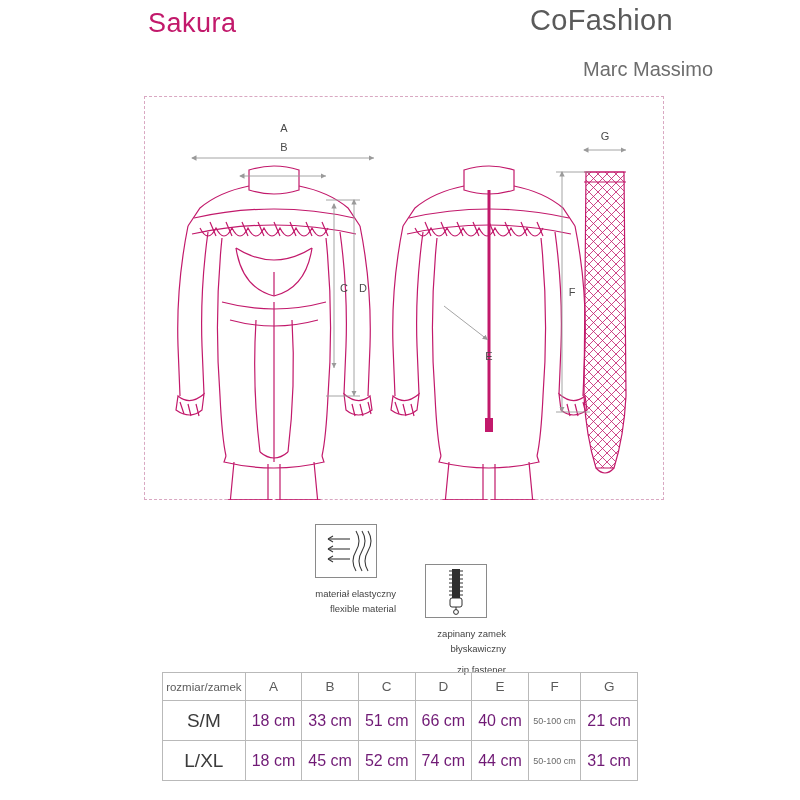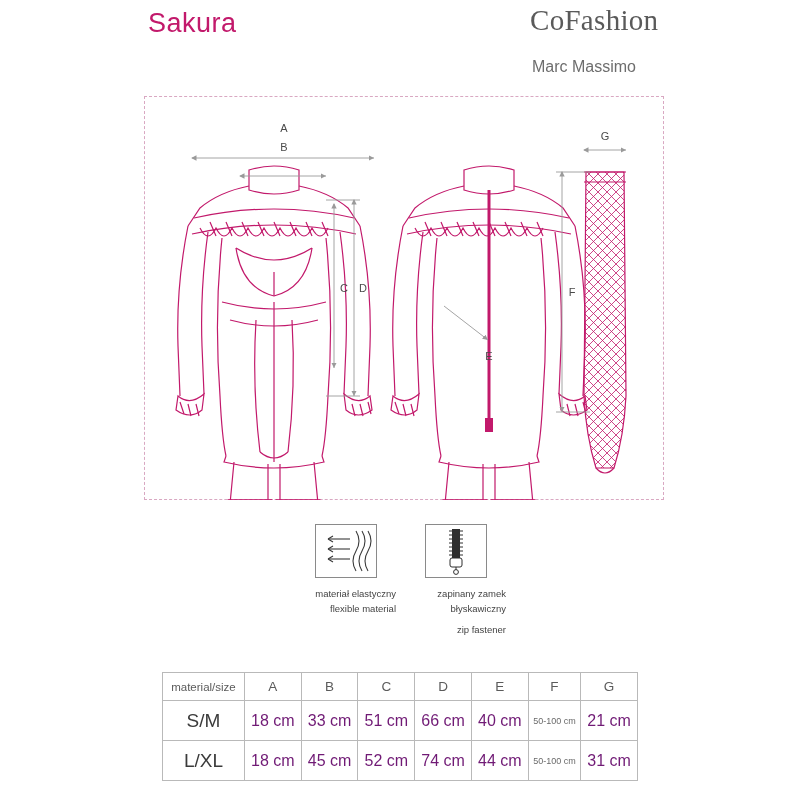--- a/index.html
+++ b/index.html
@@ -30,27 +30,26 @@
     color: #c2196b;
     letter-spacing: 0.5px;
   }
   .co-title {
     position: absolute;
     left: 530px;
     top: 4px;
     font-size: 29px;
     color: #5a5a5a;
     letter-spacing: 0.3px;
-    font-family: Liberation Serif, serif;
   }
   .co-sub {
     position: absolute;
-    left: 532px;
+    left: 583px;
     top: 58px;
-    font-size: 16px;
+    font-size: 20px;
     color: #6d6d6d;
   }
 
   
   .diagram-box {
     position: absolute;
     left: 144px;
     top: 96px;
     width: 520px;
     height: 404px;
@@ -70,21 +69,21 @@
     top: 524px;
     width: 210px;
     height: 120px;
   }
   .legend-item {
     position: absolute;
     text-align: right;
     width: 100px;
   }
   .legend-item.left { left: 0; }
-  .legend-item.right { left: 110px; }
+  .legend-item.right { left: 110px; margin-top: 40px; }
   .legend-icon-box {
     width: 62px;
     height: 54px;
     border: 1px solid #8a8a8a;
     margin: 0 auto;
     box-sizing: border-box;
     background: #fff;
     position: relative;
   }
   .legend-caption {
@@ -312,21 +311,21 @@
         <div>zapinany zamek</div>
         <div>błyskawiczny</div>
         <div style="margin-top:6px">zip fastener</div>
       </div>
     </div>
   </div>
 
   <table class="size-table">
     <thead>
       <tr>
-        <td class="col-rowhead lab">material/size</td>
+        <td class="col-rowhead lab">rozmiar/zamek</td>
         <td class="col-ab">A</td>
         <td class="col-ab">B</td>
         <td class="col-ab">C</td>
         <td class="col-ab">D</td>
         <td class="col-ab">E</td>
         <td class="col-f">F</td>
         <td class="col-ab">G</td>
       </tr>
     </thead>
     <tbody>

